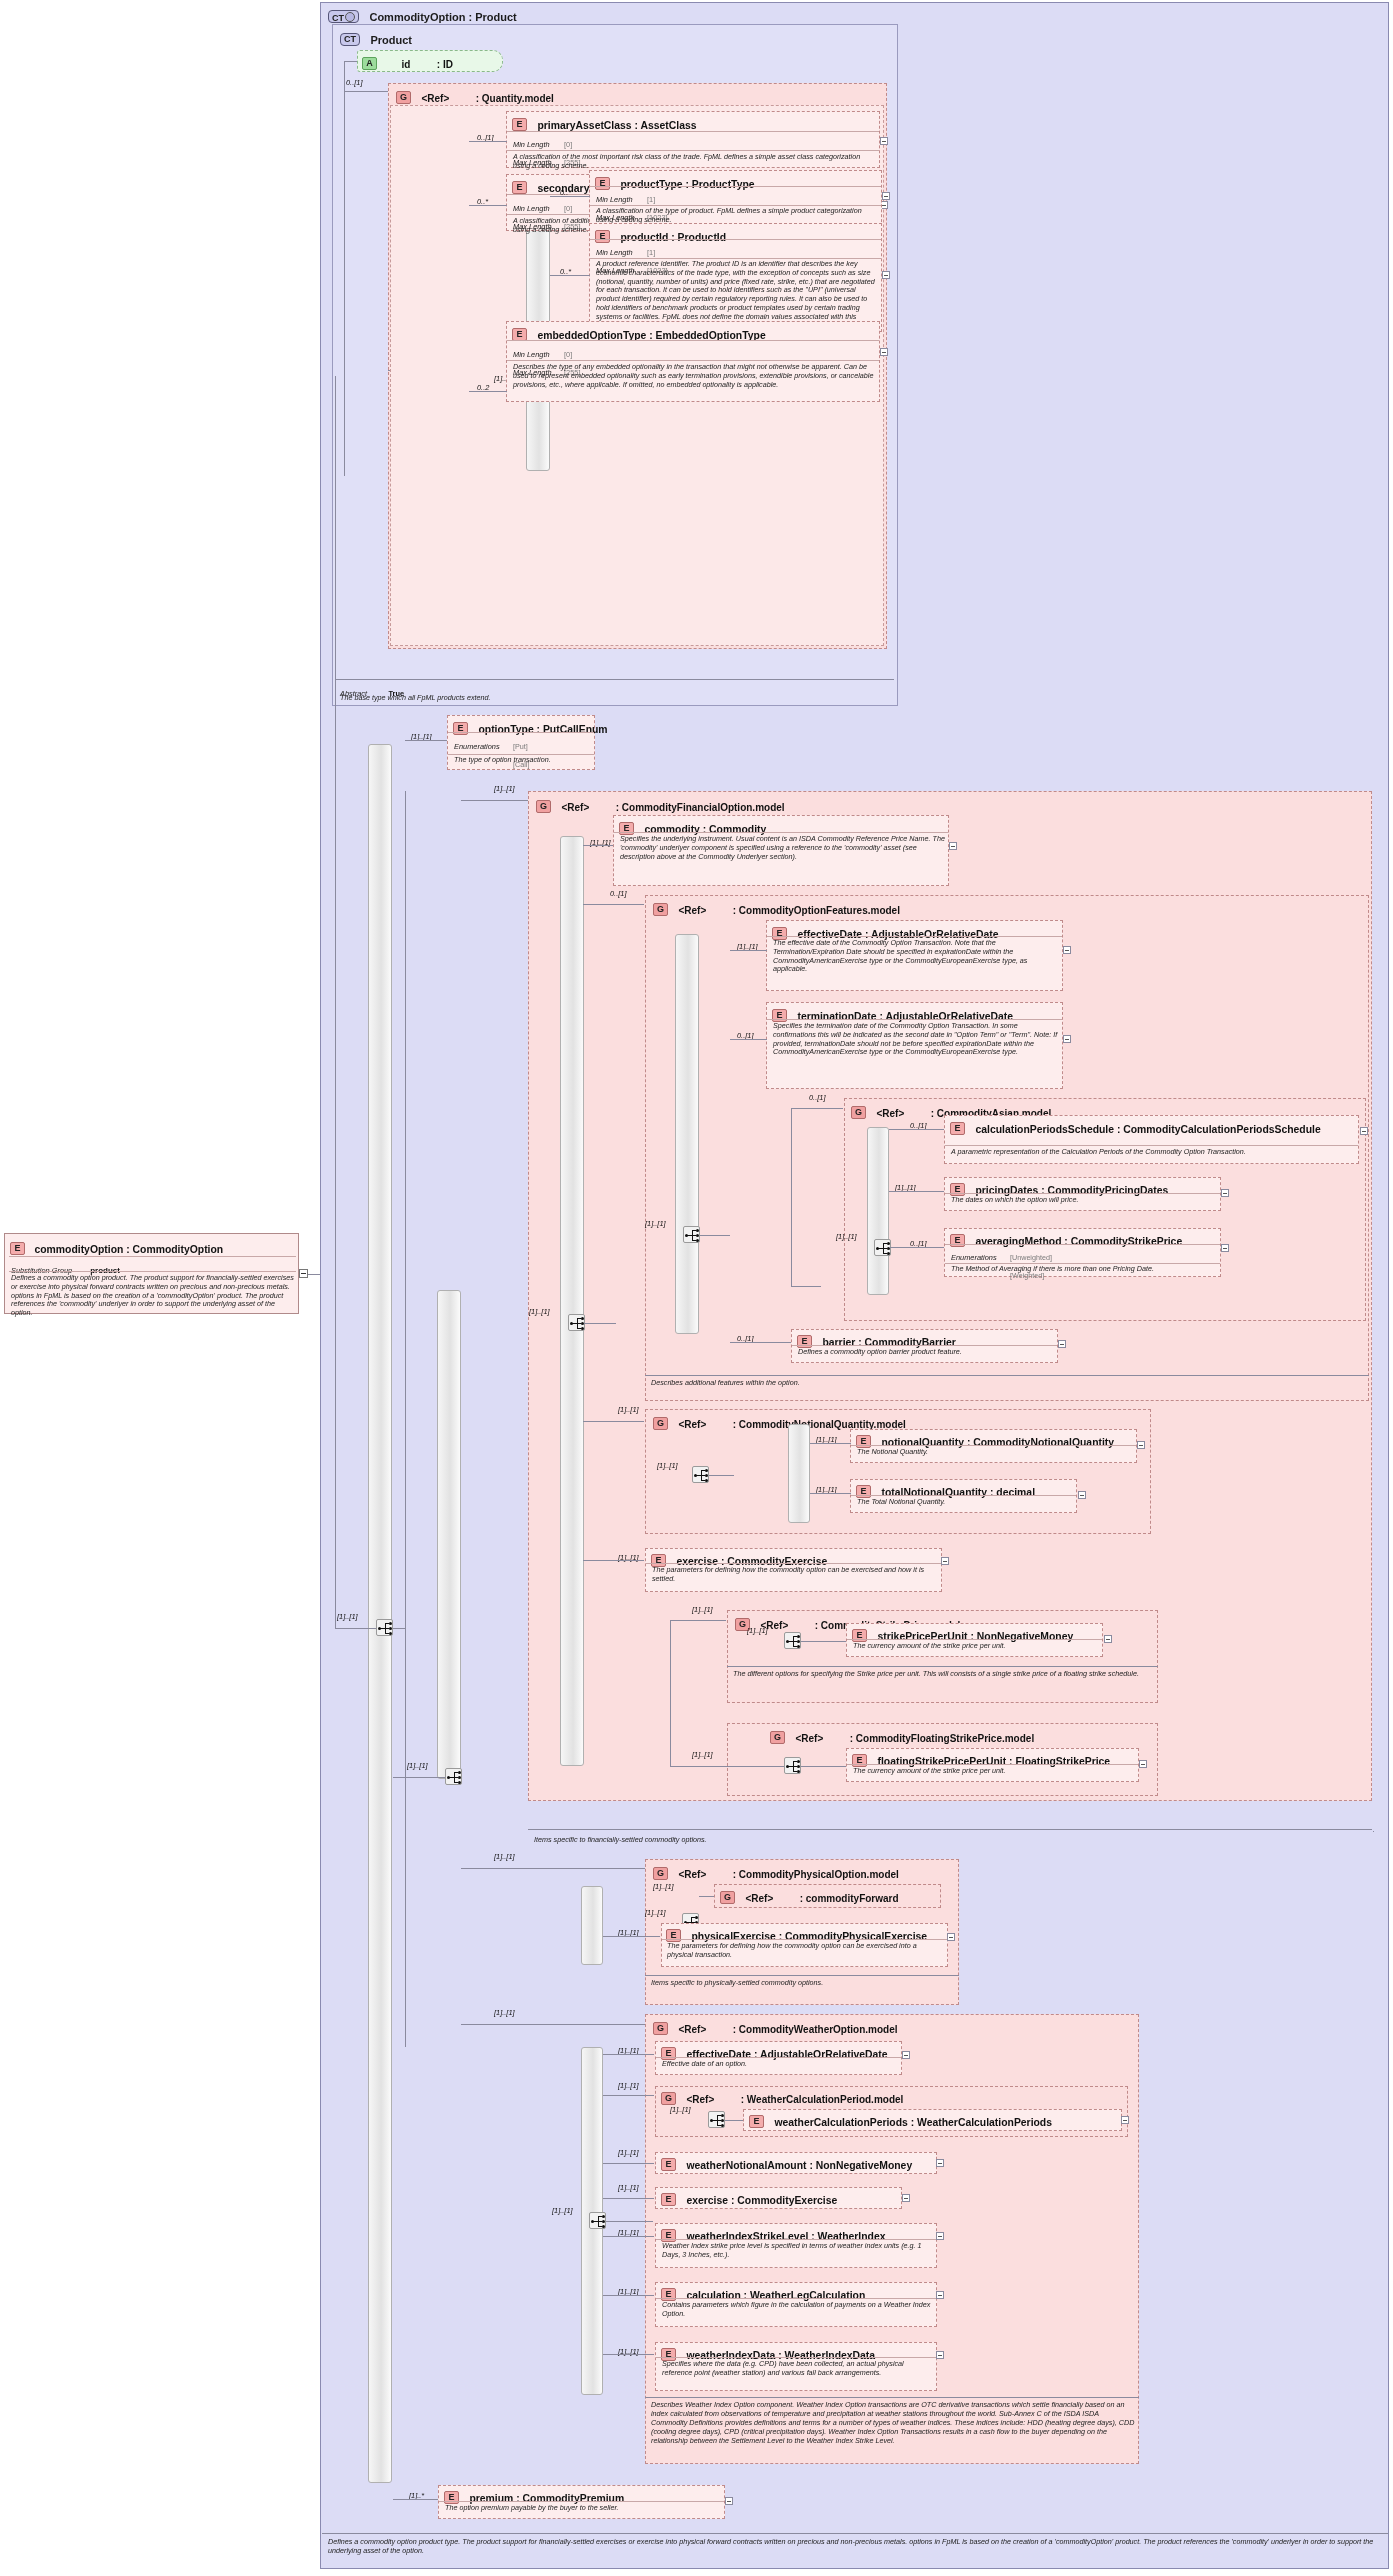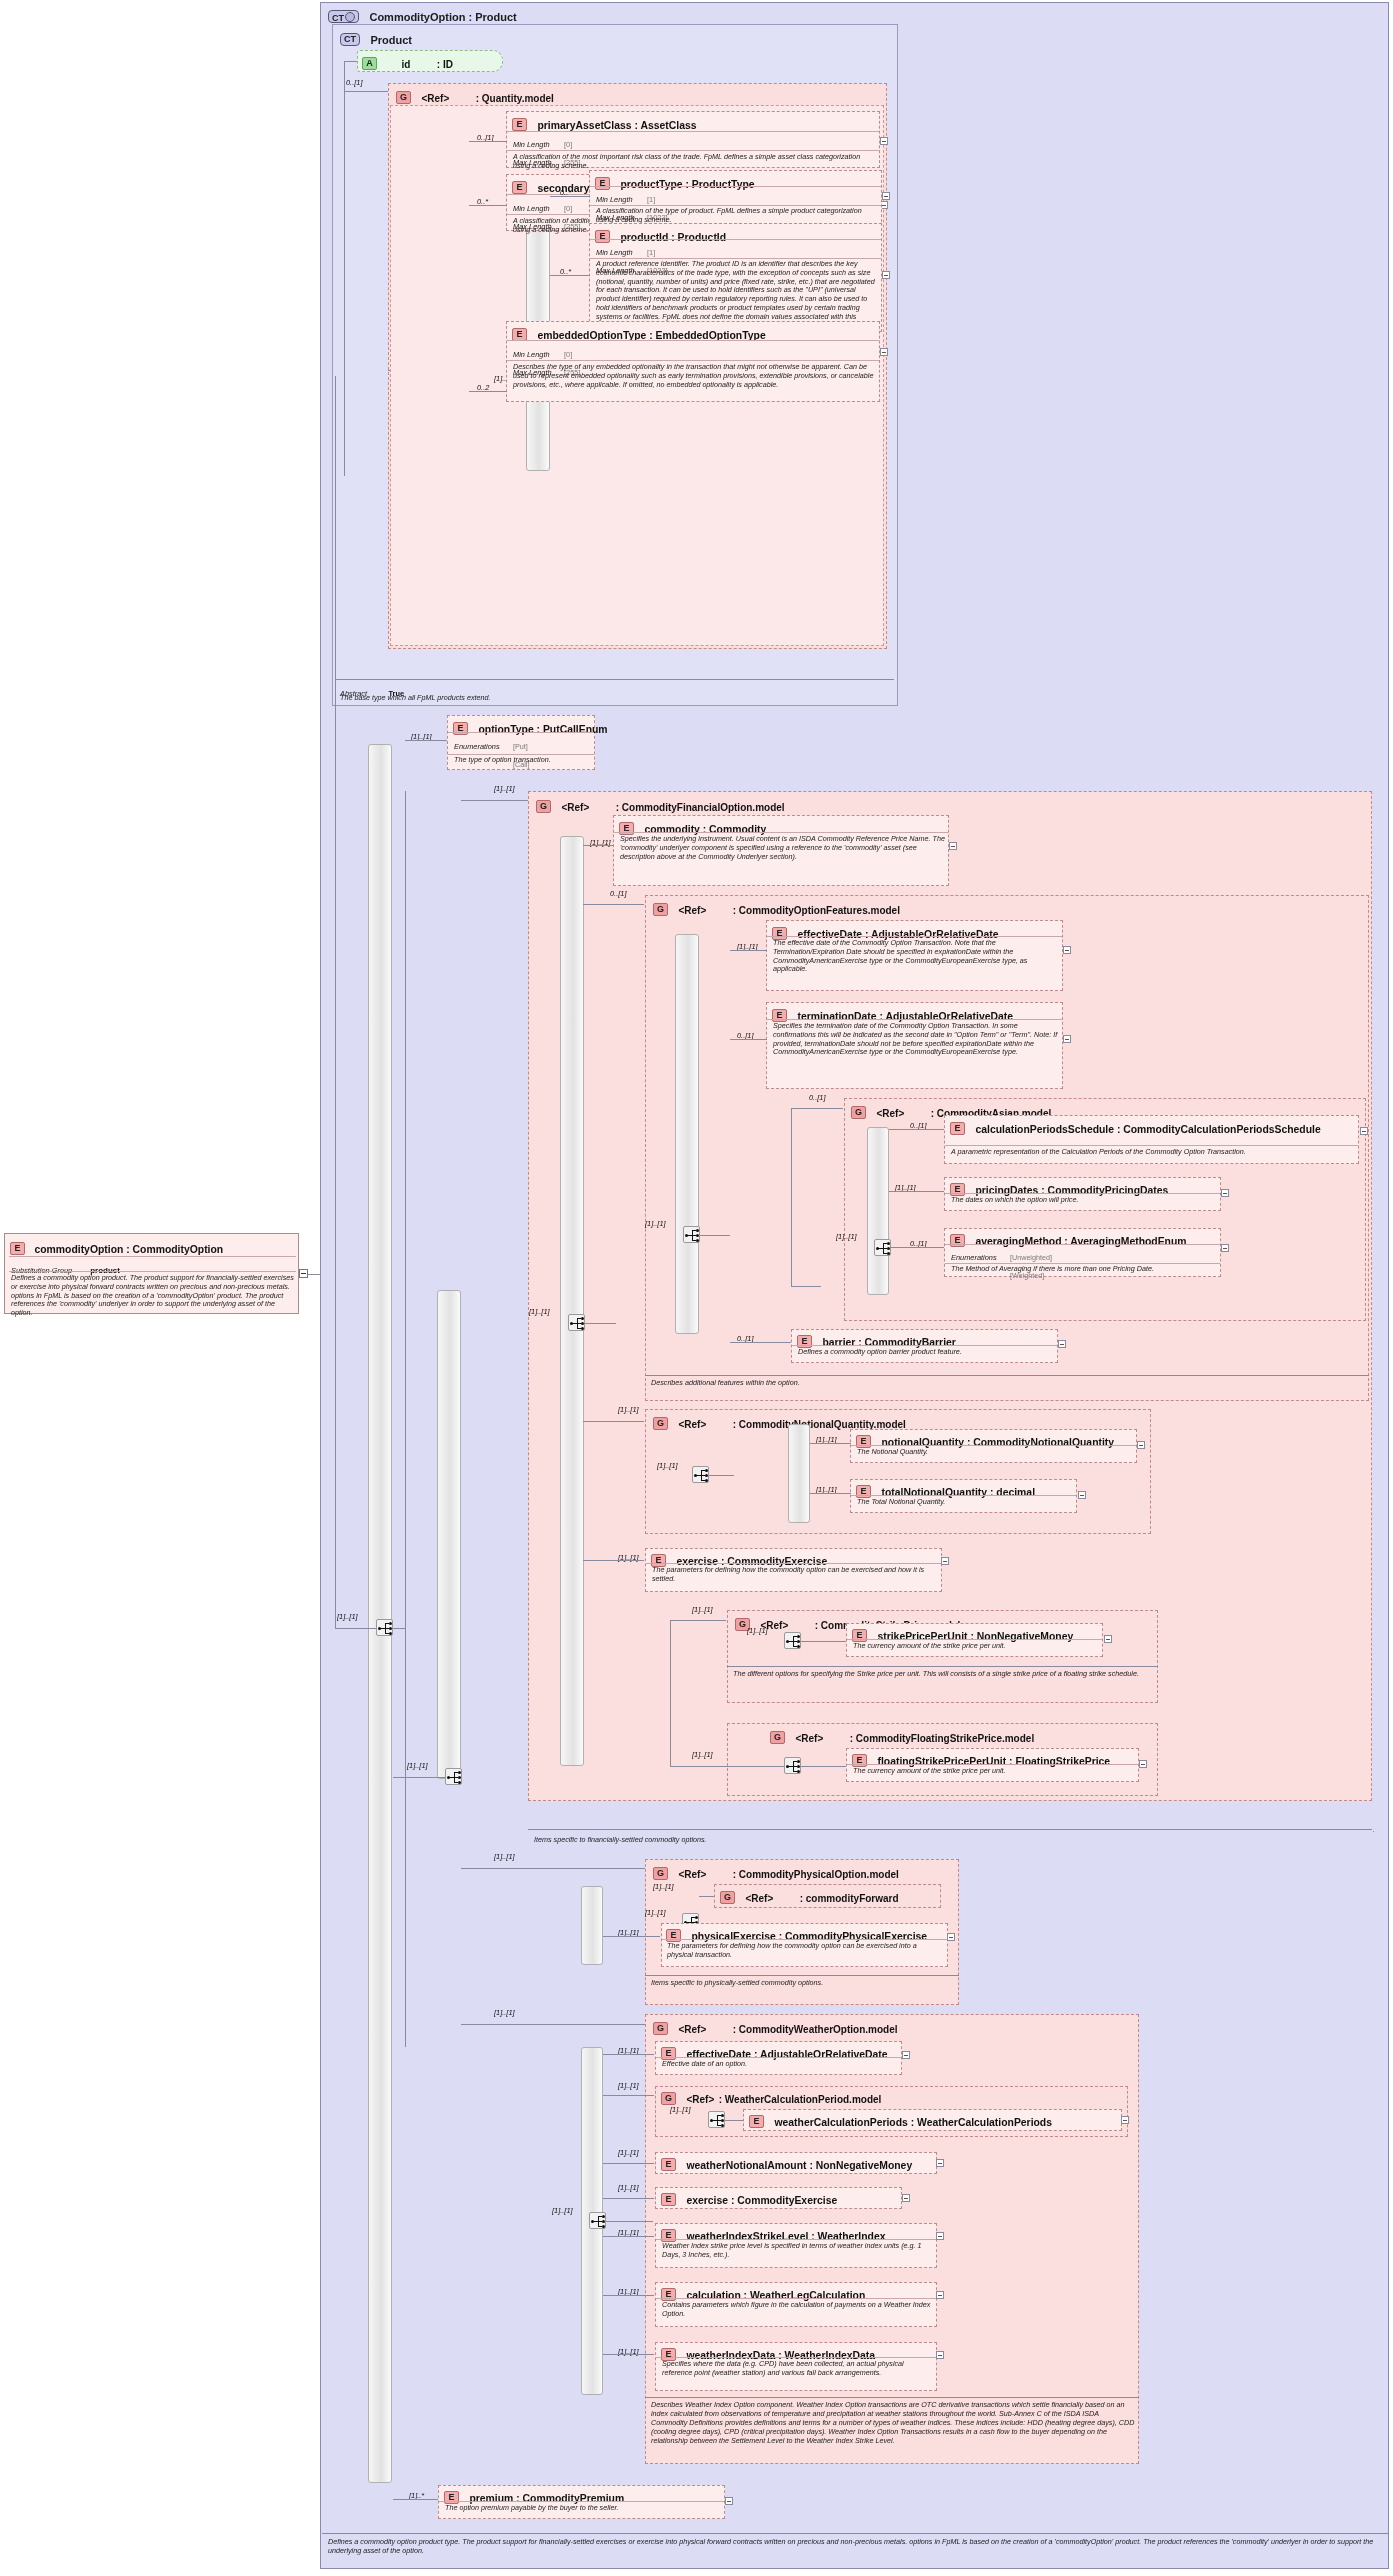--- a/index.html
+++ b/index.html
@@ -436,21 +436,21 @@
   <div class="abs doc" style="left:951px;top:1196px;width:267px;">The dates on which the option will price.</div>
   <div class="abs card" style="left:895px;top:1183px;">[1]..[1]</div>
   <div class="abs hline" style="left:889px;top:1191px;width:55px;"></div>
   <div class="abs" style="left:1221px;top:1189px;width:8px;height:8px;border:1px solid #8a8a9e;background:#fff;">
       <div class="abs" style="left:1px;top:3px;width:4px;height:1px;background:#555;"></div>
     </div>
 
   <div class="abs ele" style="left:944px;top:1228px;width:277px;height:49px;"></div>
   <div class="abs" style="left:950px;top:1231px;">
     <span class="badge e">E</span>
-    <span class="ele-title" style="margin-left:6px;">averagingMethod : AveragingMethodEnum</span>
+    <span class="ele-title" style="margin-left:6px;">averagingMethod : CommodityStrikePrice</span>
   </div>
   <div class="abs ele-sep" style="left:945px;top:1244px;width:275px;"></div>
   <div class="abs" style="left:951px;top:1246px;">
     <div><span class="enumlbl" style="display:inline-block;width:59px;">Enumerations</span><span class="enumv">[Unweighted]</span></div>
     <div><span class="enumlbl" style="display:inline-block;width:59px;"></span><span class="enumv">[Weighted]</span></div>
   </div>
   <div class="abs ele-sep" style="left:945px;top:1263px;width:275px;"></div>
   <div class="abs doc" style="left:951px;top:1265px;width:267px;">The Method of Averaging if there is more than one Pricing Date.</div>
   <div class="abs card" style="left:910px;top:1239px;">0..[1]</div>
   <div class="abs hline" style="left:889px;top:1247px;width:55px;"></div>
@@ -688,21 +688,21 @@
   <div class="abs card" style="left:618px;top:2046px;">[1]..[1]</div>
   <div class="abs hline" style="left:603px;top:2054px;width:51px;"></div>
   <div class="abs" style="left:902px;top:2051px;width:8px;height:8px;border:1px solid #8a8a9e;background:#fff;">
       <div class="abs" style="left:1px;top:3px;width:4px;height:1px;background:#555;"></div>
     </div>
 
   <div class="abs grp" style="left:655px;top:2086px;width:473px;height:51px;"></div>
   <div class="abs" style="left:661px;top:2089px;">
     <span class="badge g">G</span>
     <span style="font-size:10px;font-weight:bold;margin-left:6px;color:#111;">&lt;Ref&gt;</span>
-    <span style="font-size:10px;font-weight:bold;color:#111;">: WeatherCalculationPeriod.model</span>
+    <span style="font-size:10px;font-weight:bold;margin-left:22px;color:#111;">: WeatherCalculationPeriod.model</span>
   </div>
   <div class="abs card" style="left:618px;top:2081px;">[1]..[1]</div>
   <div class="abs hline" style="left:603px;top:2095px;width:51px;"></div>
 
   <div class="abs seq" style="left:708px;top:2111px;">
     <div class="bar" style="left:3px;top:8px;width:5px;height:1px;"></div>
     <div class="bar" style="left:8px;top:3px;width:1px;height:11px;"></div>
     <div class="bar" style="left:8px;top:3px;width:4px;height:1px;"></div>
     <div class="bar" style="left:8px;top:8px;width:4px;height:1px;"></div>
     <div class="bar" style="left:8px;top:13px;width:4px;height:1px;"></div>

